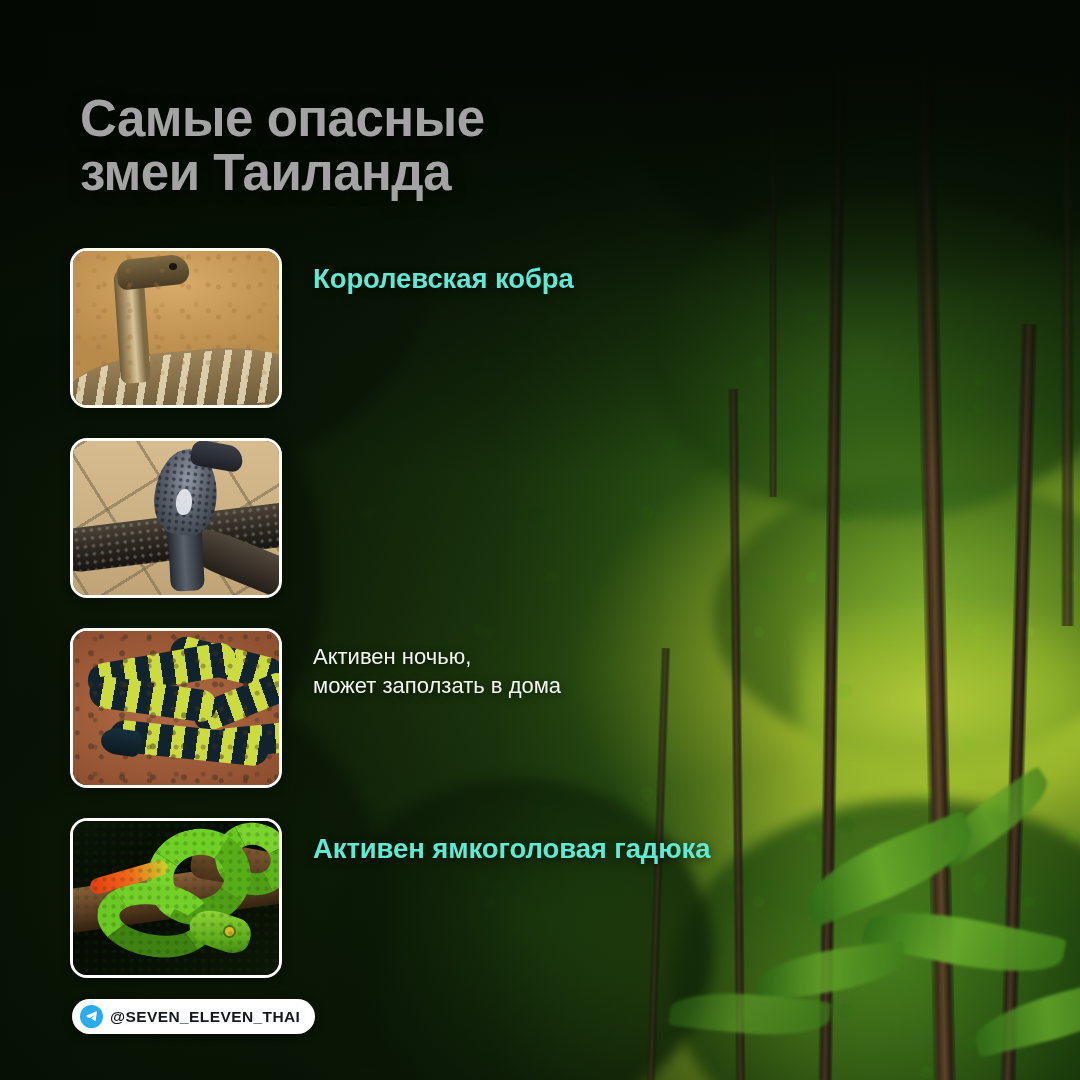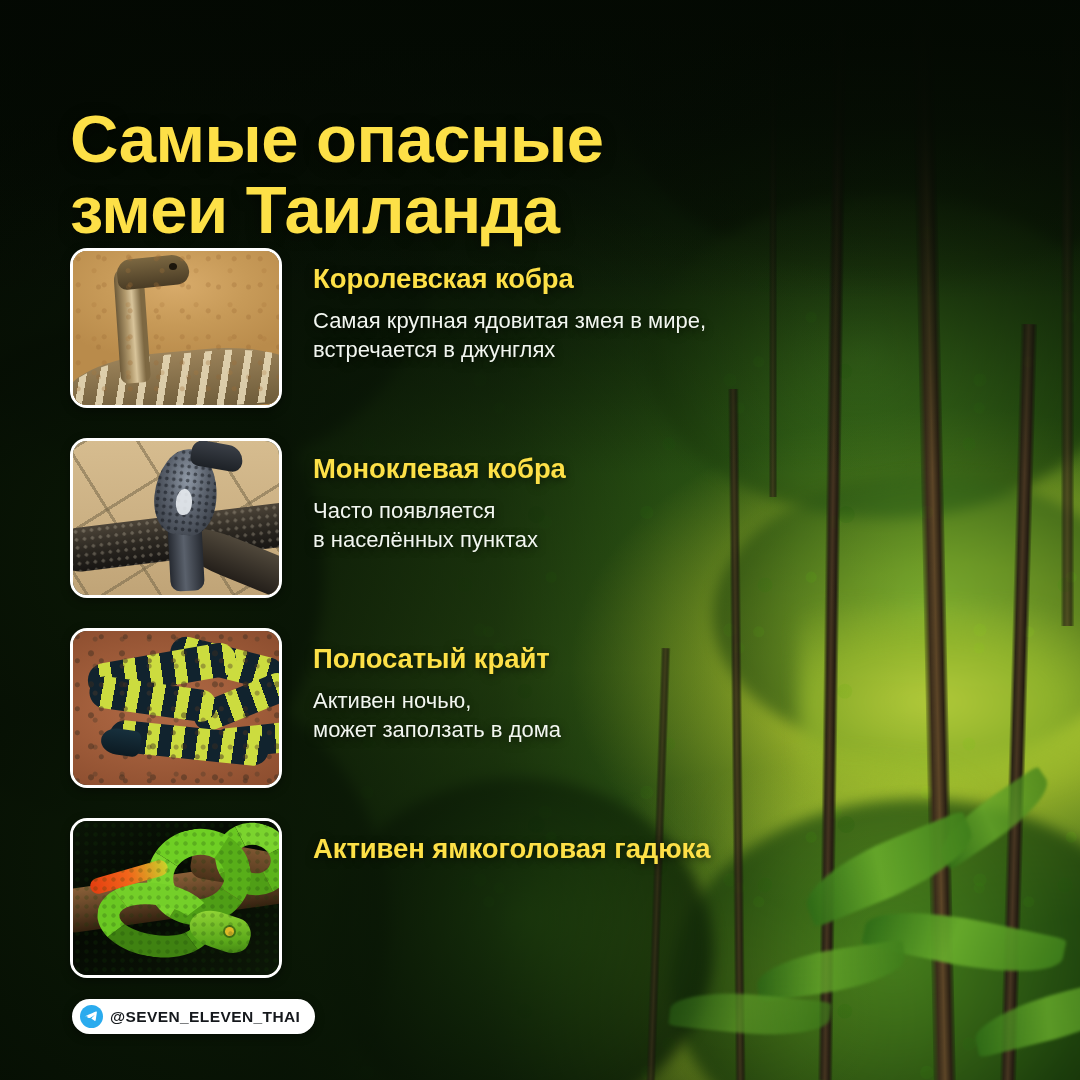--- a/index.html
+++ b/index.html
@@ -125,25 +125,25 @@
   .scrim-top {
     position: absolute; left:0; right:0; top:0; height: 300px;
     background: linear-gradient(180deg, rgba(3,8,2,0.78) 0%, rgba(3,8,2,0.35) 58%, rgba(3,8,2,0) 100%);
   }
 
   
   .content { position: absolute; inset: 0; }
 
   .title {
     position: absolute;
-    left: 70px;
+    left: 80px;
     top: 58px;
     width: 700px;
-    color: #fde047;
-    font-size: 67px;
+    color: #a3a3a3;
+    font-size: 51px;
     line-height: 1.06;
     font-weight: 700;
     letter-spacing: -0.5px;
     text-shadow: 0 2px 14px rgba(0,0,0,.55);
     white-space: pre-line;
   }
 
   .list {
     position: absolute;
     left: 70px;
@@ -368,21 +368,21 @@
   }
 
   
   .txt {
     flex: 1 1 auto;
     padding-left: 31px;
     padding-top: 14px;
     min-width: 0;
   }
   .snake-name {
-    color: #fde047;
+    color: #5eead4;
     font-size: 27.5px;
     font-weight: 700;
     line-height: 1.2;
     margin: 0 0 11px 0;
     letter-spacing: -0.1px;
     text-shadow: 0 2px 9px rgba(0,0,0,.6);
   }
   .snake-desc {
     color: #f2f6f0;
     font-size: 22px;
@@ -471,57 +471,49 @@
           <div class="photo p-king">
             <div class="king-body"></div>
             <div class="king-bands"></div>
             <div class="king-neck"></div>
             <div class="king-head"></div>
             <div class="king-eye"></div>
           </div>
         </div>
         <div class="txt">
           <p class="snake-name">Королевская кобра</p>
-          <p class="snake-desc">Самая крупная ядовитая змея в мире,
-встречается в джунглях</p>
         </div>
       </div>
 
       <div class="row">
         <div class="thumb">
           <div class="photo p-mono">
             <div class="mono-body"></div>
             <div class="mono-tail"></div>
             <div class="mono-neck"></div>
             <div class="mono-hood"></div>
             <div class="mono-mark"></div>
             <div class="mono-head"></div>
           </div>
-        </div>
-        <div class="txt">
-          <p class="snake-name">Моноклевая кобра</p>
-          <p class="snake-desc">Часто появляется
-в населённых пунктах</p>
         </div>
       </div>
 
       <div class="row">
         <div class="thumb">
           <div class="photo p-krait">
             <div class="krait-seg ks2"></div>
             <div class="krait-seg ks1"></div>
             <div class="krait-seg ks4"></div>
             <div class="krait-seg ks3"></div>
             <div class="krait-seg ks6"></div>
             <div class="krait-seg ks5"></div>
             <div class="krait-head"></div>
           </div>
         </div>
         <div class="txt">
-          <p class="snake-name">Полосатый крайт</p>
           <p class="snake-desc">Активен ночью,
 может заползать в дома</p>
         </div>
       </div>
 
       <div class="row">
         <div class="thumb">
           <div class="photo p-viper">
             <div class="viper-branch"></div>
             <div class="viper-branch2"></div>

